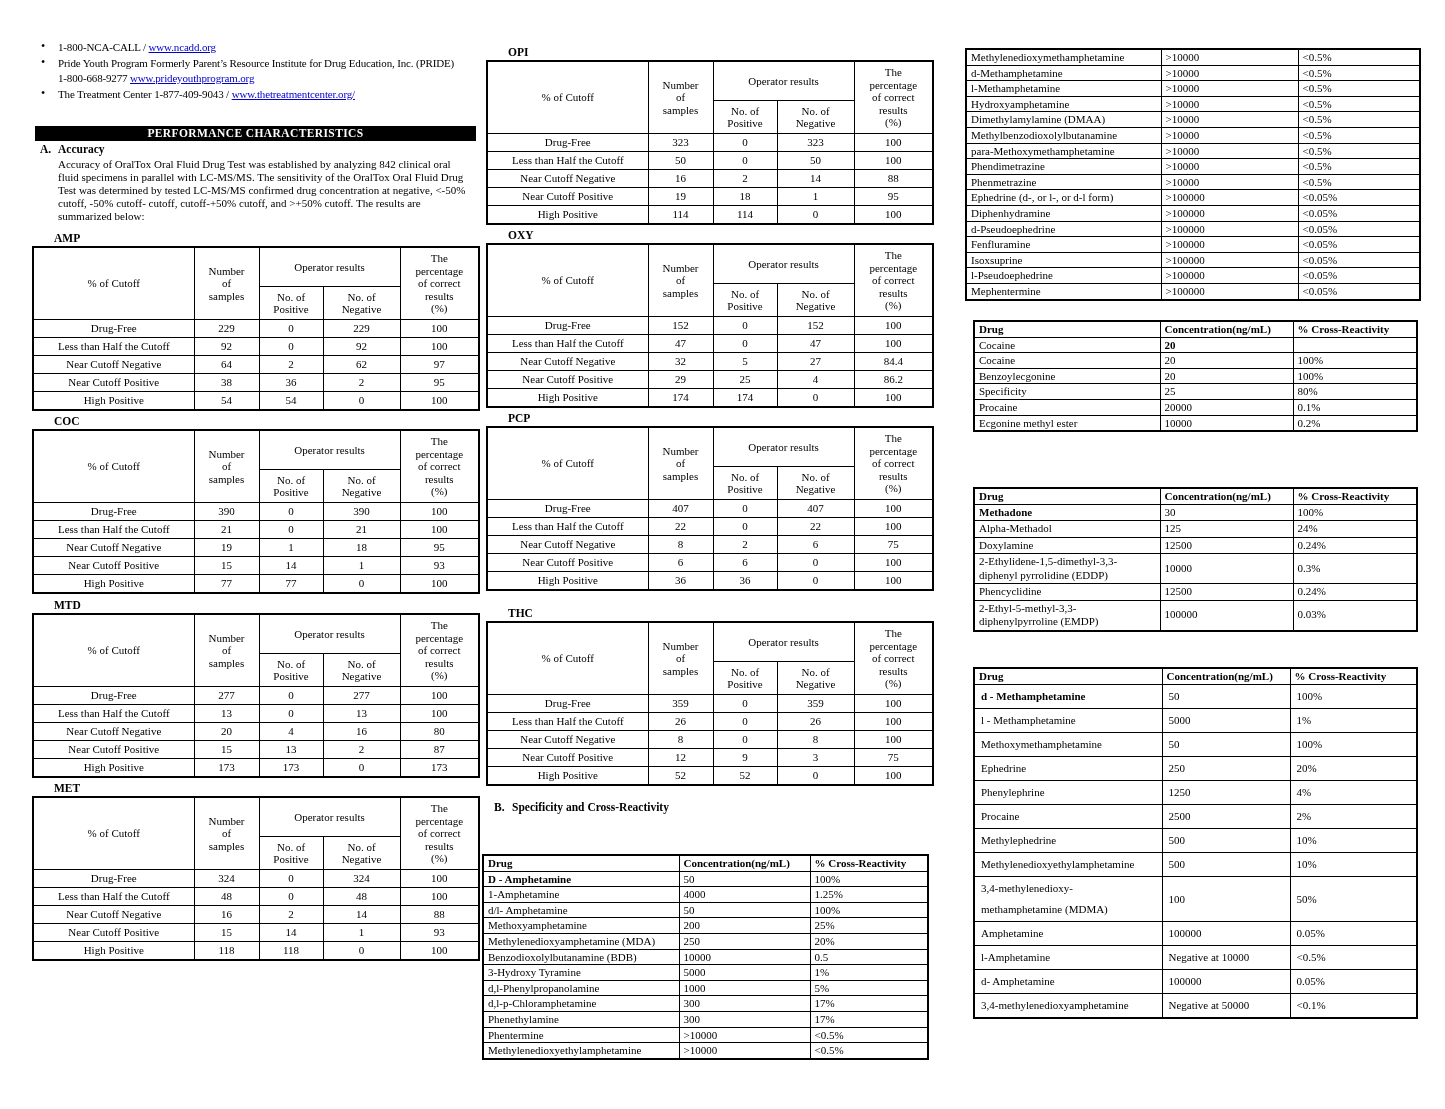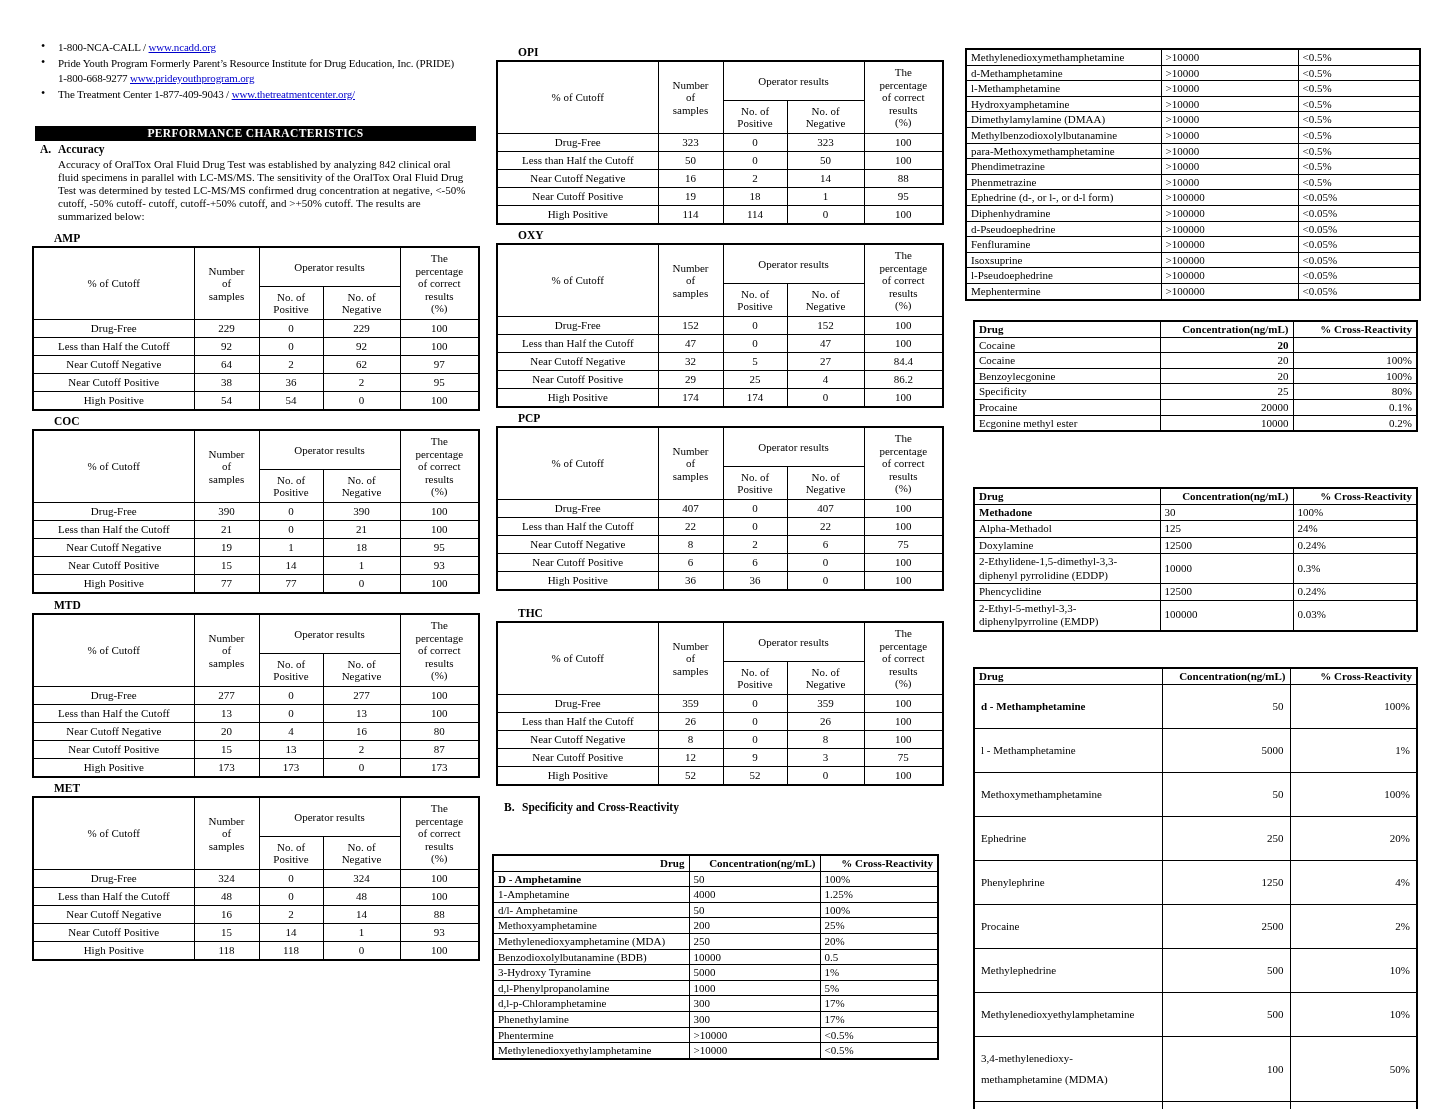--- a/index.html
+++ b/index.html
@@ -1,20 +1,20 @@
 <!DOCTYPE html>
 <html><head>
 <meta charset="utf-8">
 <style>
   html,body{margin:0;padding:0}
   body{width:1445px;height:1109px;position:relative;background:#ffffff;color:#000;
        font-family:"Liberation Serif","DejaVu Serif",serif;overflow:hidden}
   .col{position:absolute;top:0;height:1109px}
   #col-left{left:32px;width:446px}
-  #col-mid{left:496px;width:432px}
+  #col-mid{left:486px;width:432px}
   #col-right{left:965px;width:456px}
 
   
   .bullets{position:absolute;top:40px;left:0;right:0}
   .bitem{position:relative;padding-left:26px;font-size:11px;line-height:15.5px;
          letter-spacing:-0.15px;white-space:nowrap}
   .bitem .dot{position:absolute;left:9px;top:-1px;font-size:12px}
   a.lnk{color:#0000cc;text-decoration:underline;cursor:pointer}
 
   
@@ -36,27 +36,27 @@
                   white-space:pre-line;padding:1px 2px}
   .acc thead th{line-height:12.5px}
   .acc thead tr:first-child th.op{height:36px}
   .acc thead tr:last-child th{height:30px}
   .acc tbody td{line-height:12.5px;height:15px}
 
   
   table.spec{border-collapse:collapse;table-layout:fixed;border:2px solid #000;font-size:11px}
   .spec th,.spec td{border:1px solid #000;padding:1px 4px;line-height:12.6px;white-space:pre-line}
   .spec th{font-weight:bold}
-  .a-l{text-align:left}.a-c{text-align:right}
+  .a-l{text-align:left}.a-c{text-align:left}
   .b{font-weight:bold}
   .s1{width:447px}
   .s2{width:456px}
   .s3,.s4,.s5{width:445px}
   .s4 td{line-height:13.5px}
-  .s5 td{line-height:21px;padding:11px 6px}
+  .s5 td{line-height:21px;padding:1px 6px}
   .s5 th{line-height:13px}
 </style>
 </head>
 <body>
 
 <div class="col" id="col-left">
 
   <div class="bullets">
     <div class="bitem">
       <span class="dot">•</span>

